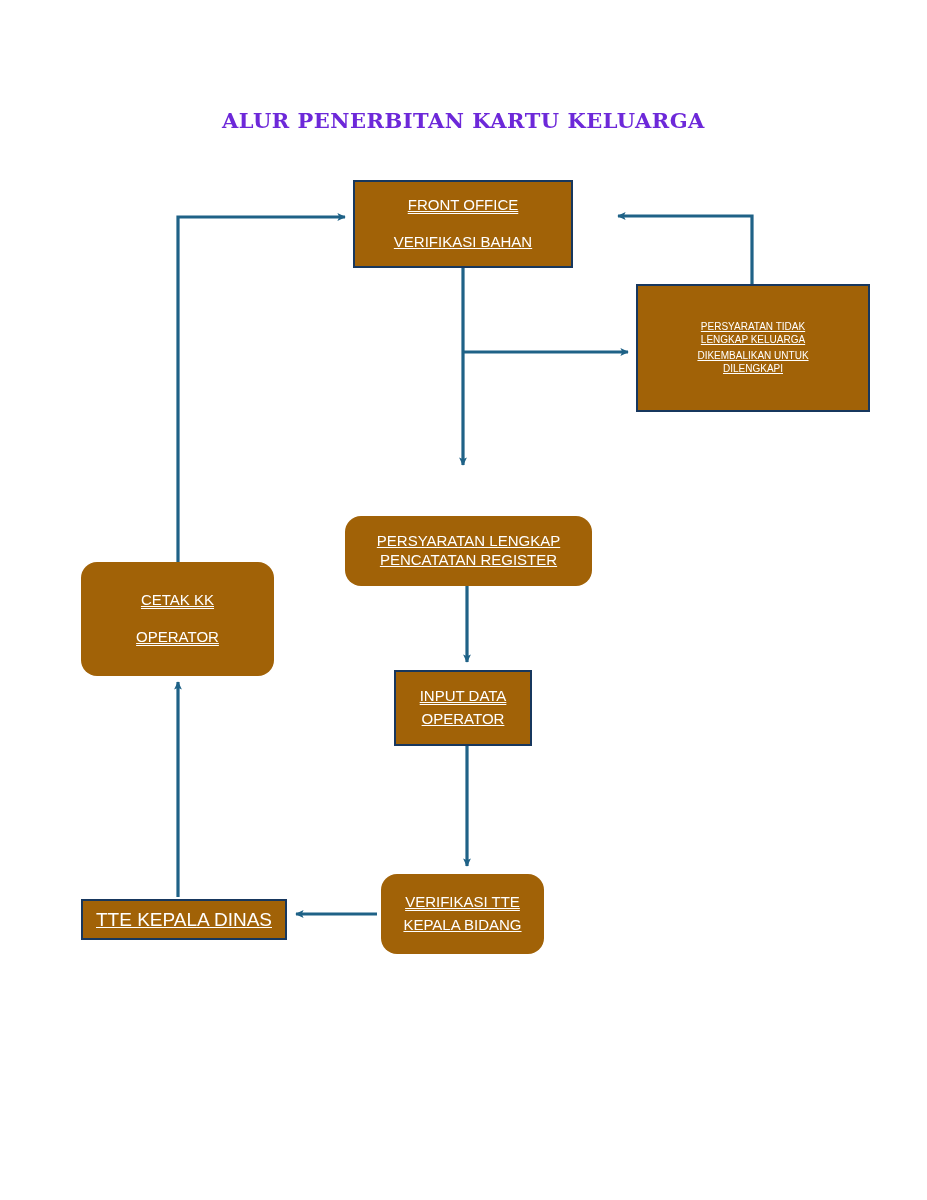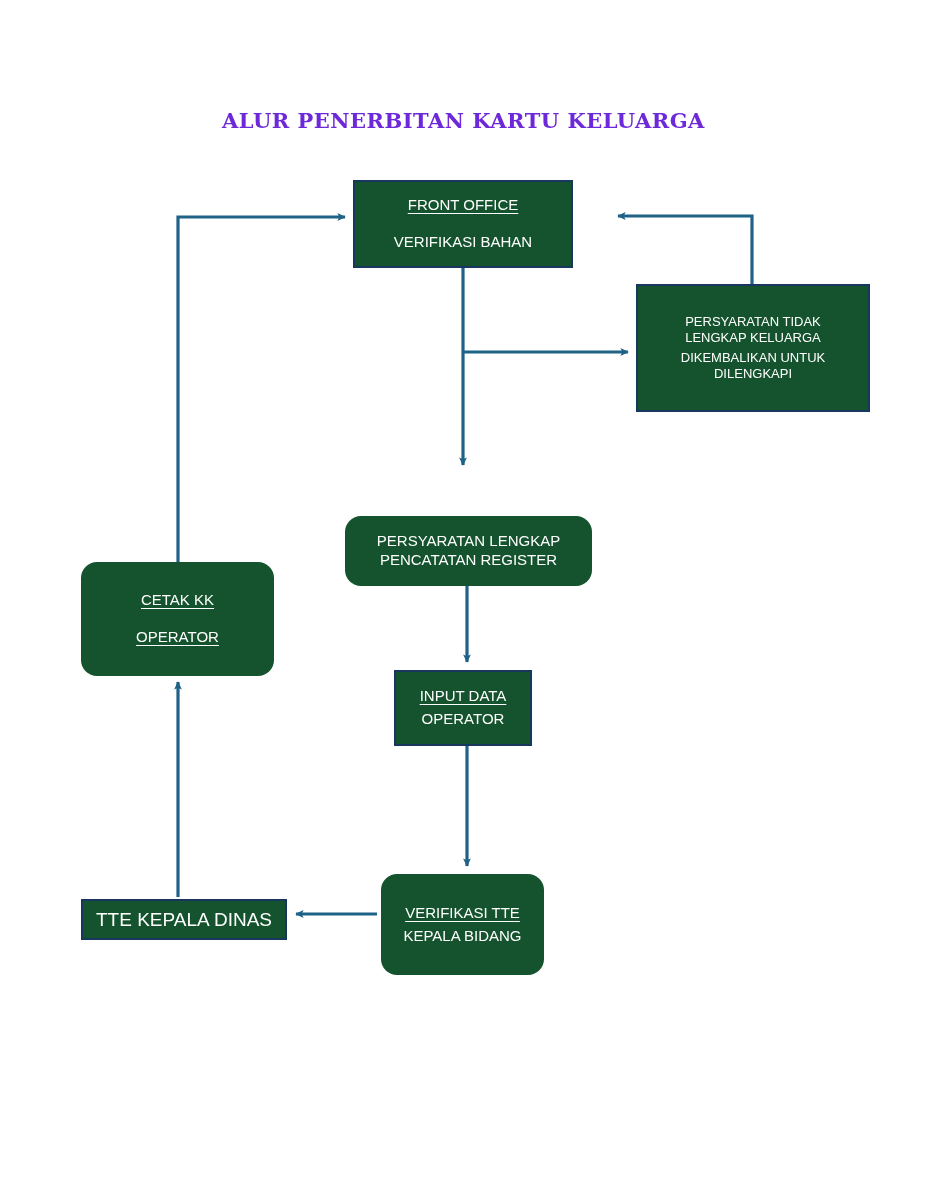--- a/index.html
+++ b/index.html
@@ -33,30 +33,31 @@
     font-size: 21px;
     font-weight: bold;
     letter-spacing: 0.5px;
     color: #6d28d9;
     white-space: nowrap;
   }
 
   .node {
     position: absolute;
     box-sizing: border-box;
-    background: #14532d;
+    background: #a16207;
     color: #ffffff;
     display: flex;
     flex-direction: column;
     align-items: center;
     justify-content: center;
     text-align: center;
     font-size: 15px;
     line-height: 1.25;
     z-index: 3;
+    text-decoration: underline;
   }
   .node.sharp {
     border: 2px solid #17375e;
     border-radius: 0;
   }
   .node.round {
     border: none;
     border-radius: 16px;
   }
   .node .line {
@@ -69,25 +70,25 @@
   }
   .node .line.gap {
     margin-top: 18px;
   }
   .node .line.gap-sm {
     margin-top: 4px;
   }
 
   
   #node-front-office      { left: 353px; top: 180px;  width: 220px; height: 88px; }
-  #node-persyaratan-tidak { left: 636px; top: 284px;  width: 234px; height: 128px; font-size: 13px; }
+  #node-persyaratan-tidak { left: 636px; top: 284px;  width: 234px; height: 128px; font-size: 10px; }
   #node-persyaratan-lengkap { left: 345px; top: 474px; width: 247px; height: 70px; margin-top: 42px; }
   #node-cetak-kk          { left: 81px;  top: 562px;  width: 193px; height: 114px; }
   #node-input-data        { left: 394px; top: 670px;  width: 138px; height: 76px; align-items: center; }
-  #node-verifikasi-tte    { left: 381px; top: 874px;  width: 163px; height: 101px; }
+  #node-verifikasi-tte    { left: 381px; top: 874px;  width: 163px; height: 80px; }
   #node-tte-kepala-dinas  { left: 81px;  top: 899px;  width: 206px; height: 41px; font-size: 19px; }
 </style>
 </head>
 <body>
 
 <div>
 
   <div class="diagram-title">ALUR PENERBITAN KARTU KELUARGA</div>
 
   <svg id="flow-canvas" viewBox="0 0 927 1200" xmlns="http://www.w3.org/2000/svg">

